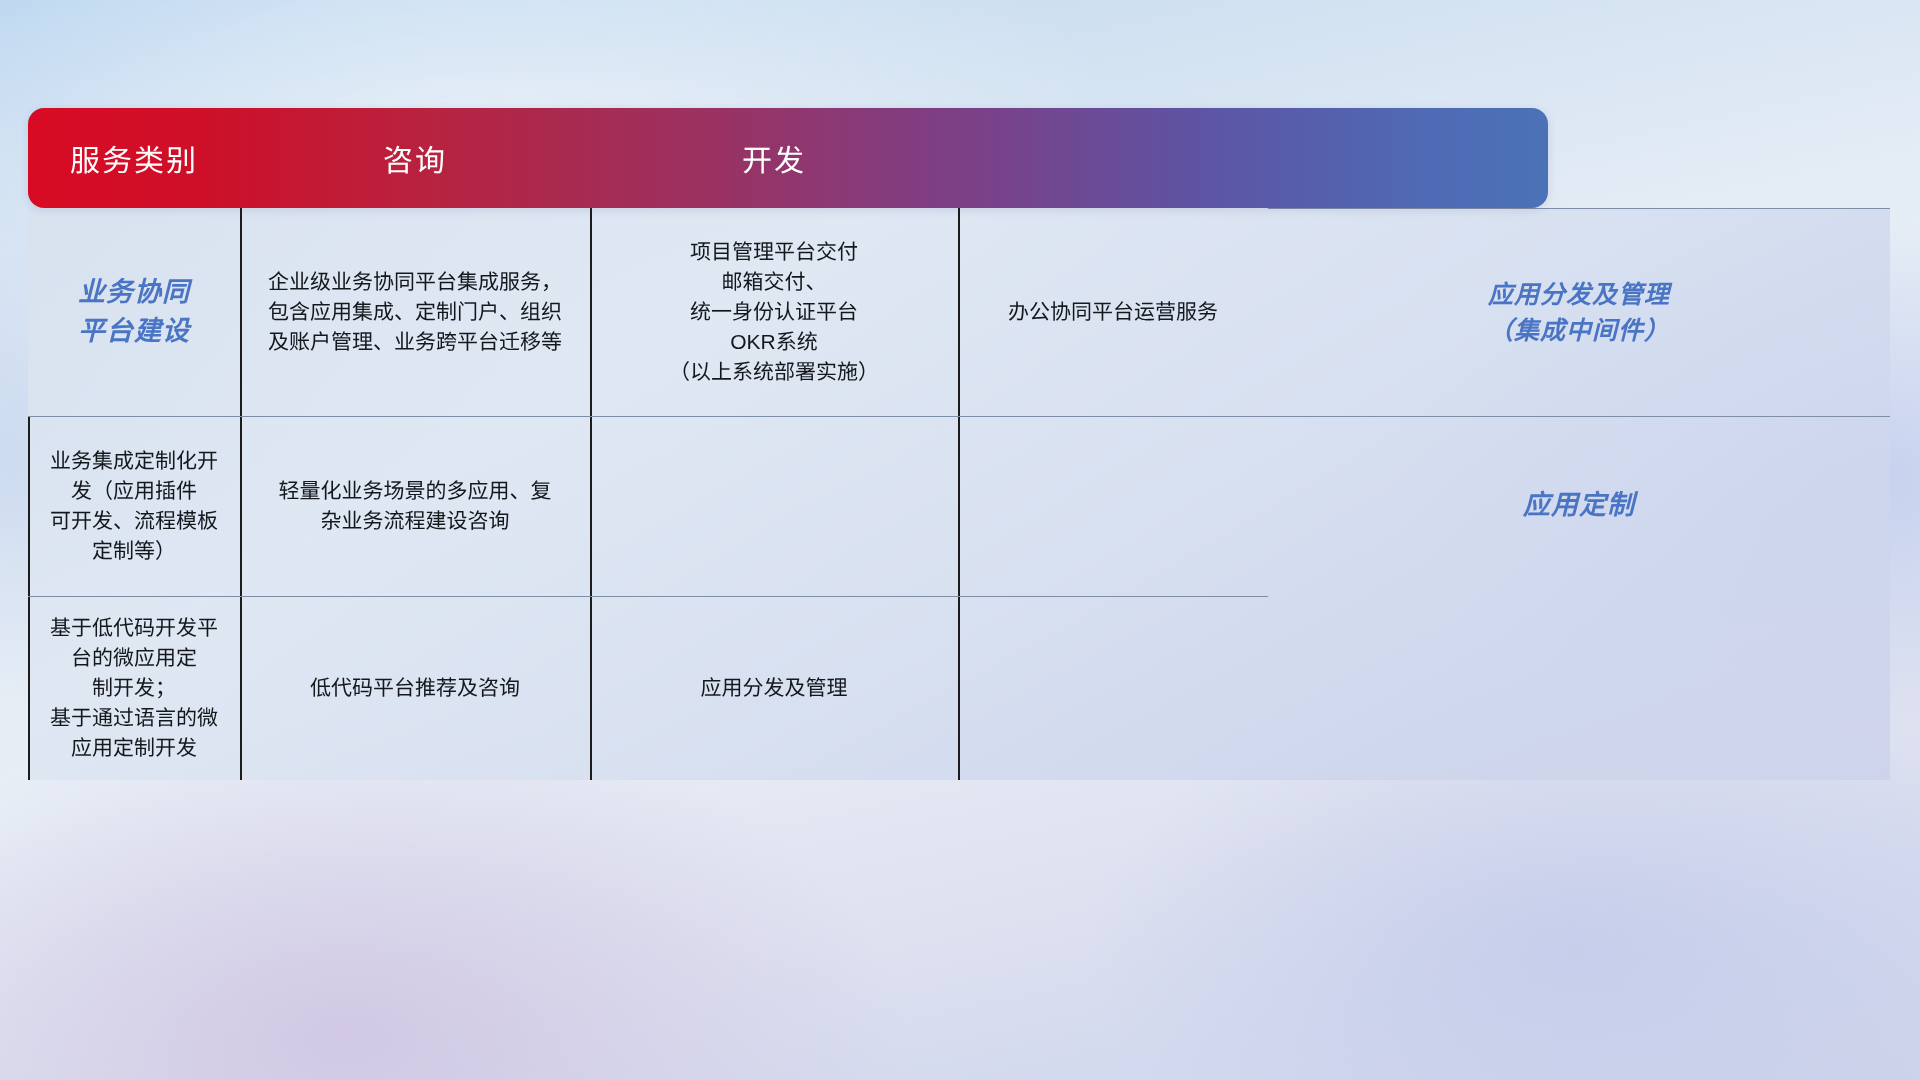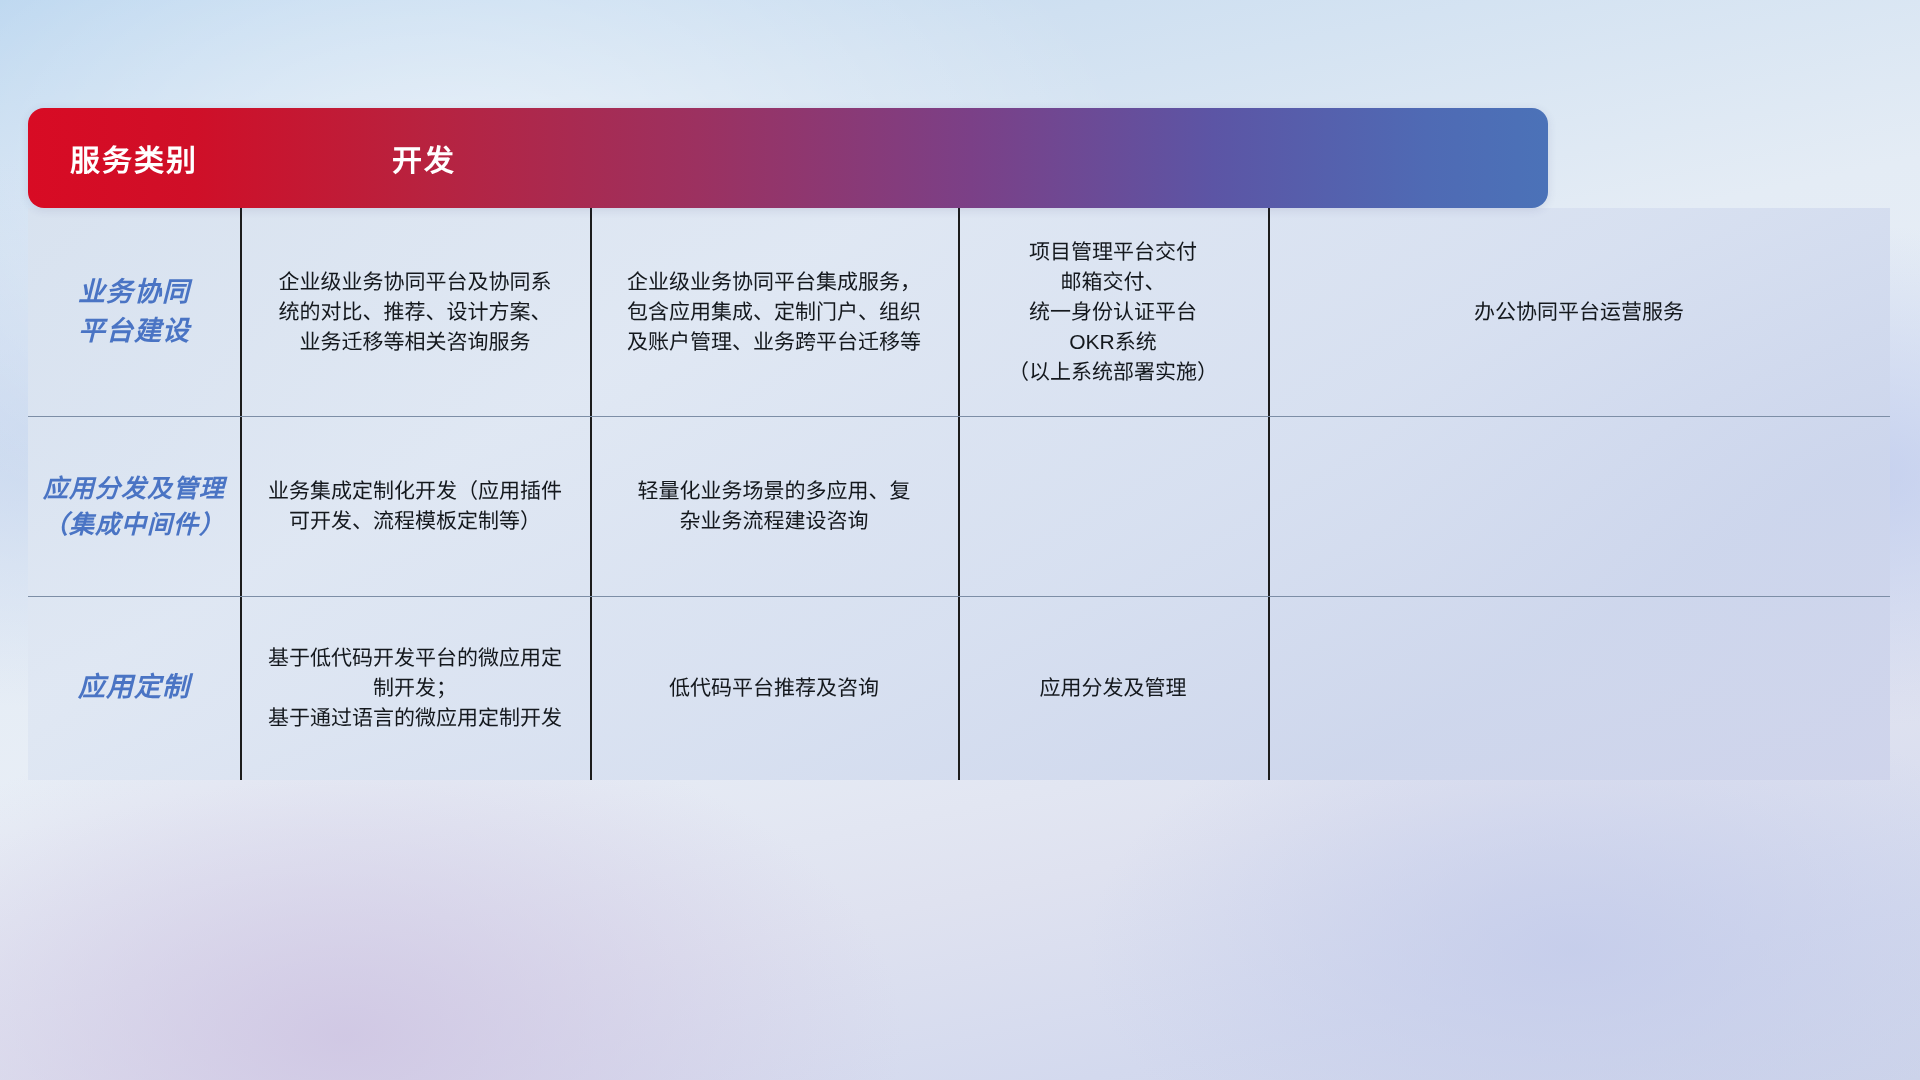--- a/index.html
+++ b/index.html
@@ -64,21 +64,21 @@
         #4f6ab4 92%,
         #4b72b8 100%);
     display: flex;
     align-items: center;
     box-shadow: 0 2px 10px rgba(60,60,120,0.12);
     z-index: 3;
   }
   .hcell {
     color: #ffffff;
     font-size: 30px;
-    font-weight: bold;
+    font-weight: normal;
     letter-spacing: 2px;
     text-align: center;
     white-space: nowrap;
   }
   
   .hcell.c1 { width: 212px; }
   .hcell.c2 { width: 350px; }
   .hcell.c3 { width: 368px; }
   .hcell.c4 { width: 310px; }
   .hcell.c5 { width: 280px; }
@@ -154,30 +154,28 @@
 <body>
 
 <div id="bg-layer">
   <div id="bg-sheen"></div>
 </div>
 
 <div id="table-wrap">
 
   <div id="table-header">
     <div class="hcell c1">服务类别</div>
+    <div class="hcell c2">咨询</div>
     <div class="hcell c3">开发</div>
   </div>
 
   <div id="table-body">
 
     <div class="cell rowlabel col1 r1">业务协同
 平台建设</div>
-    <div class="cell vline col2 r1">企业级业务协同平台及协同系
-统的对比、推荐、设计方案、
-业务迁移等相关咨询服务</div>
     <div class="cell vline col3 r1">企业级业务协同平台集成服务，
 包含应用集成、定制门户、组织
 及账户管理、业务跨平台迁移等</div>
     <div class="cell vline col4 r1">项目管理平台交付
 邮箱交付、
 统一身份认证平台
 OKR系统
 （以上系统部署实施）</div>
     <div class="cell vline col5 r1">办公协同平台运营服务</div>
 

